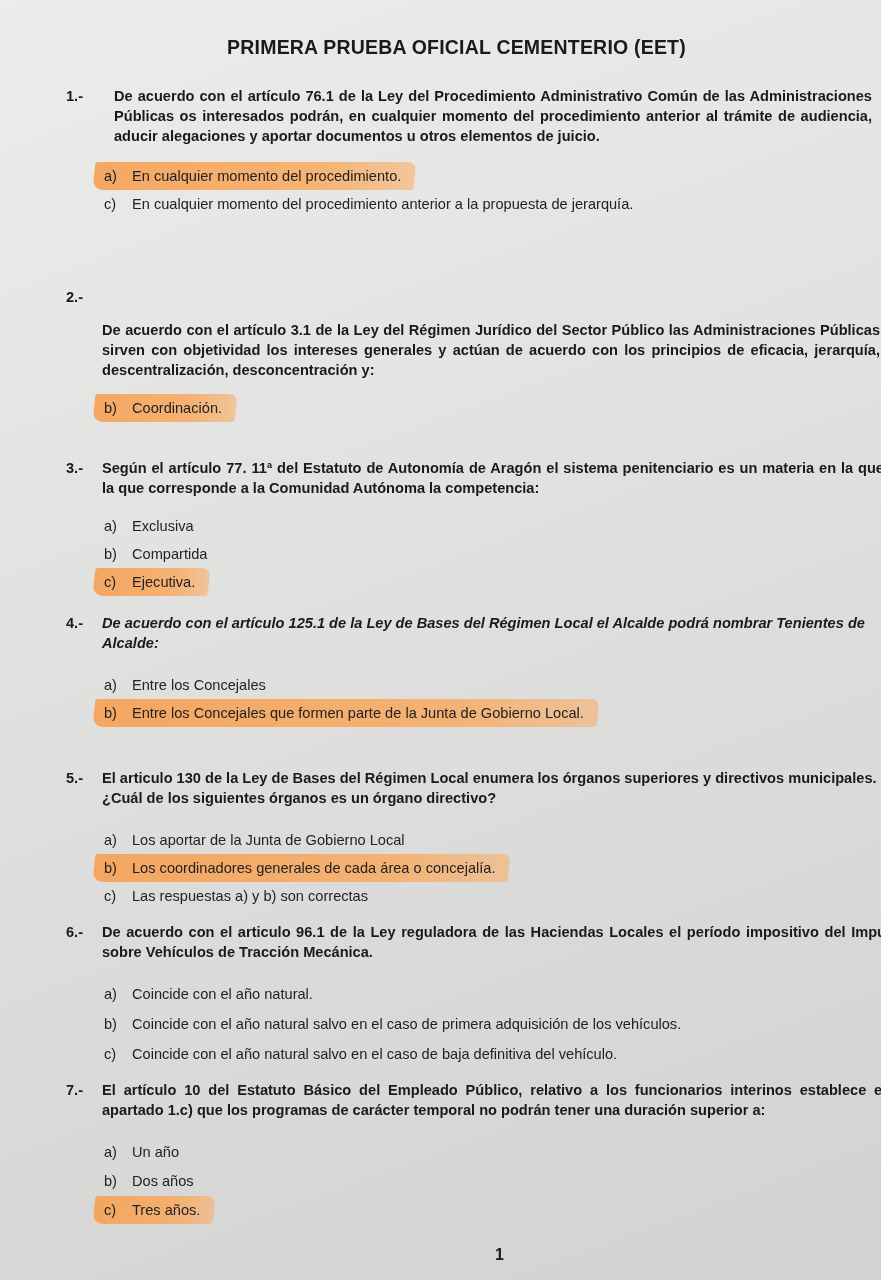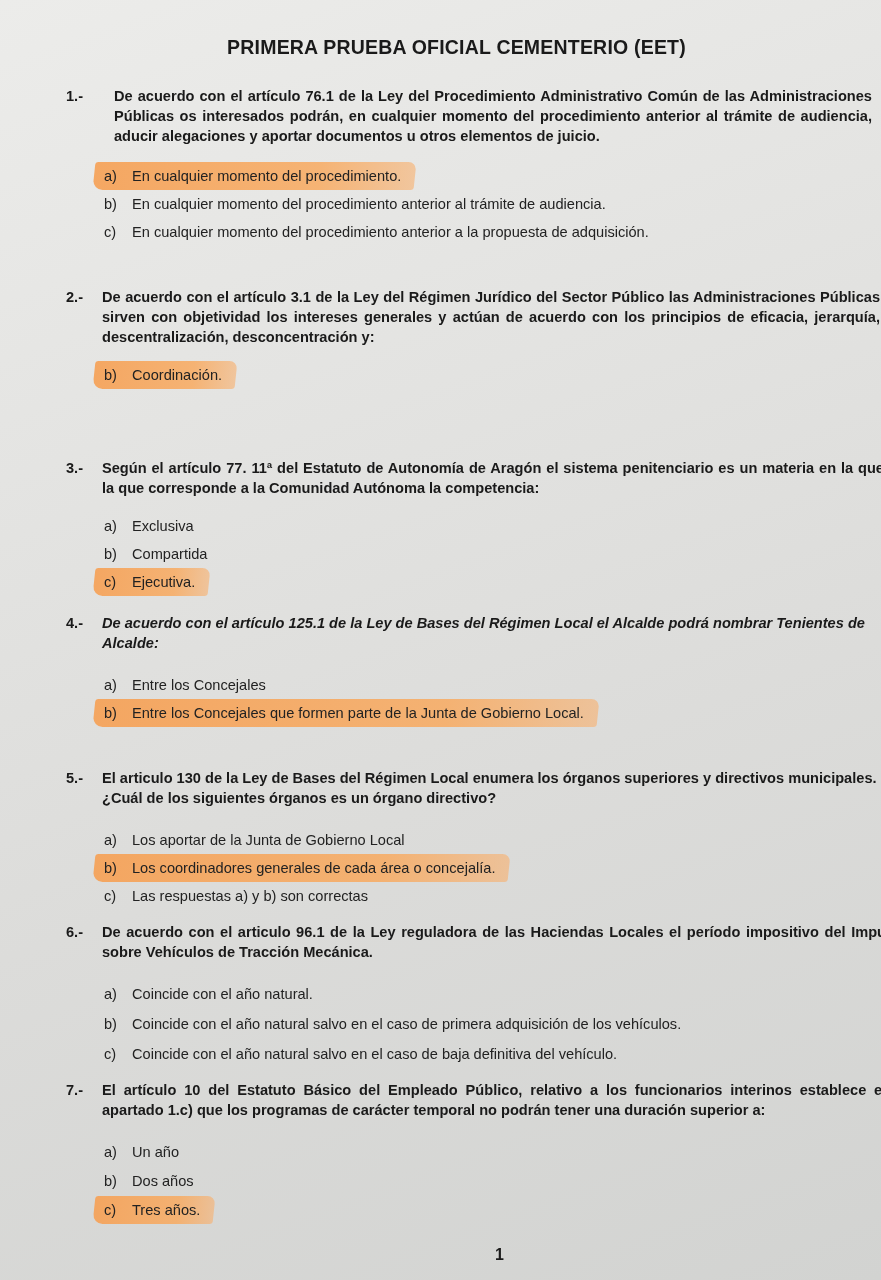--- a/index.html
+++ b/index.html
@@ -48,29 +48,28 @@
 <div class="page">
   <div class="title">PRIMERA PRUEBA OFICIAL CEMENTERIO (EET)</div>
 
   <div class="question" style="top:86px; width:806px;">
     <div class="q-stem">
       <span class="q-num" style="width:48px;">1.-</span>
       <span class="q-text" style="line-height:20px;">De acuerdo con el artículo 76.1 de la Ley del Procedimiento Administrativo Común de las Administraciones Públicas os interesados podrán, en cualquier momento del procedimiento anterior al trámite de audiencia, aducir alegaciones y aportar documentos u otros elementos de juicio.</span>
     </div>
     <div class="options" style="margin-top:16px;">
       <div class="option-row"><div class="option hl"><span><span class="letter">a)</span><span>En cualquier momento del procedimiento.</span></span></div></div>
-      <div class="option-row"><div class="option"><span class="letter">b)</span><span>En cualquier momento del procedimiento anterior al trámite de audiencia.</span></div></div>
-      <div class="option-row"><div class="option"><span class="letter">c)</span><span>En cualquier momento del procedimiento anterior a la propuesta de adquisición.</span></div></div>
+      <div class="option-row"><div class="option"><span class="letter">c)</span><span>En cualquier momento del procedimiento anterior a la propuesta de jerarquía.</span></div></div>
     </div>
   </div>
 
   <div class="question" style="top:287px; width:814px;">
     <div class="q-stem">
       <span class="q-num">2.-</span>
-      <span class="q-text" style="line-height:20px;">De acuerdo con el artículo 3.1 de la Ley del Régimen Jurídico del Sector Público las Administraciones Públicas sirven con objetividad los intereses generales y actúan de acuerdo con los principios de eficacia, jerarquía, descentralización, desconcentración y:</span>
+      <span class="q-text" style="line-height:20px;margin-top:33px;">De acuerdo con el artículo 3.1 de la Ley del Régimen Jurídico del Sector Público las Administraciones Públicas sirven con objetividad los intereses generales y actúan de acuerdo con los principios de eficacia, jerarquía, descentralización, desconcentración y:</span>
     </div>
     <div class="options" style="margin-top:14px;">
       <div class="option-row"><div class="option hl"><span><span class="letter">b)</span><span>Coordinación.</span></span></div></div>
     </div>
   </div>
 
   <div class="question" style="top:458px; width:818px;">
     <div class="q-stem">
       <span class="q-num">3.-</span>
       <span class="q-text" style="line-height:20px;">Según el artículo 77. 11ª del Estatuto de Autonomía de Aragón el sistema penitenciario es un materia en la que la que corresponde a la Comunidad Autónoma la competencia:</span>

